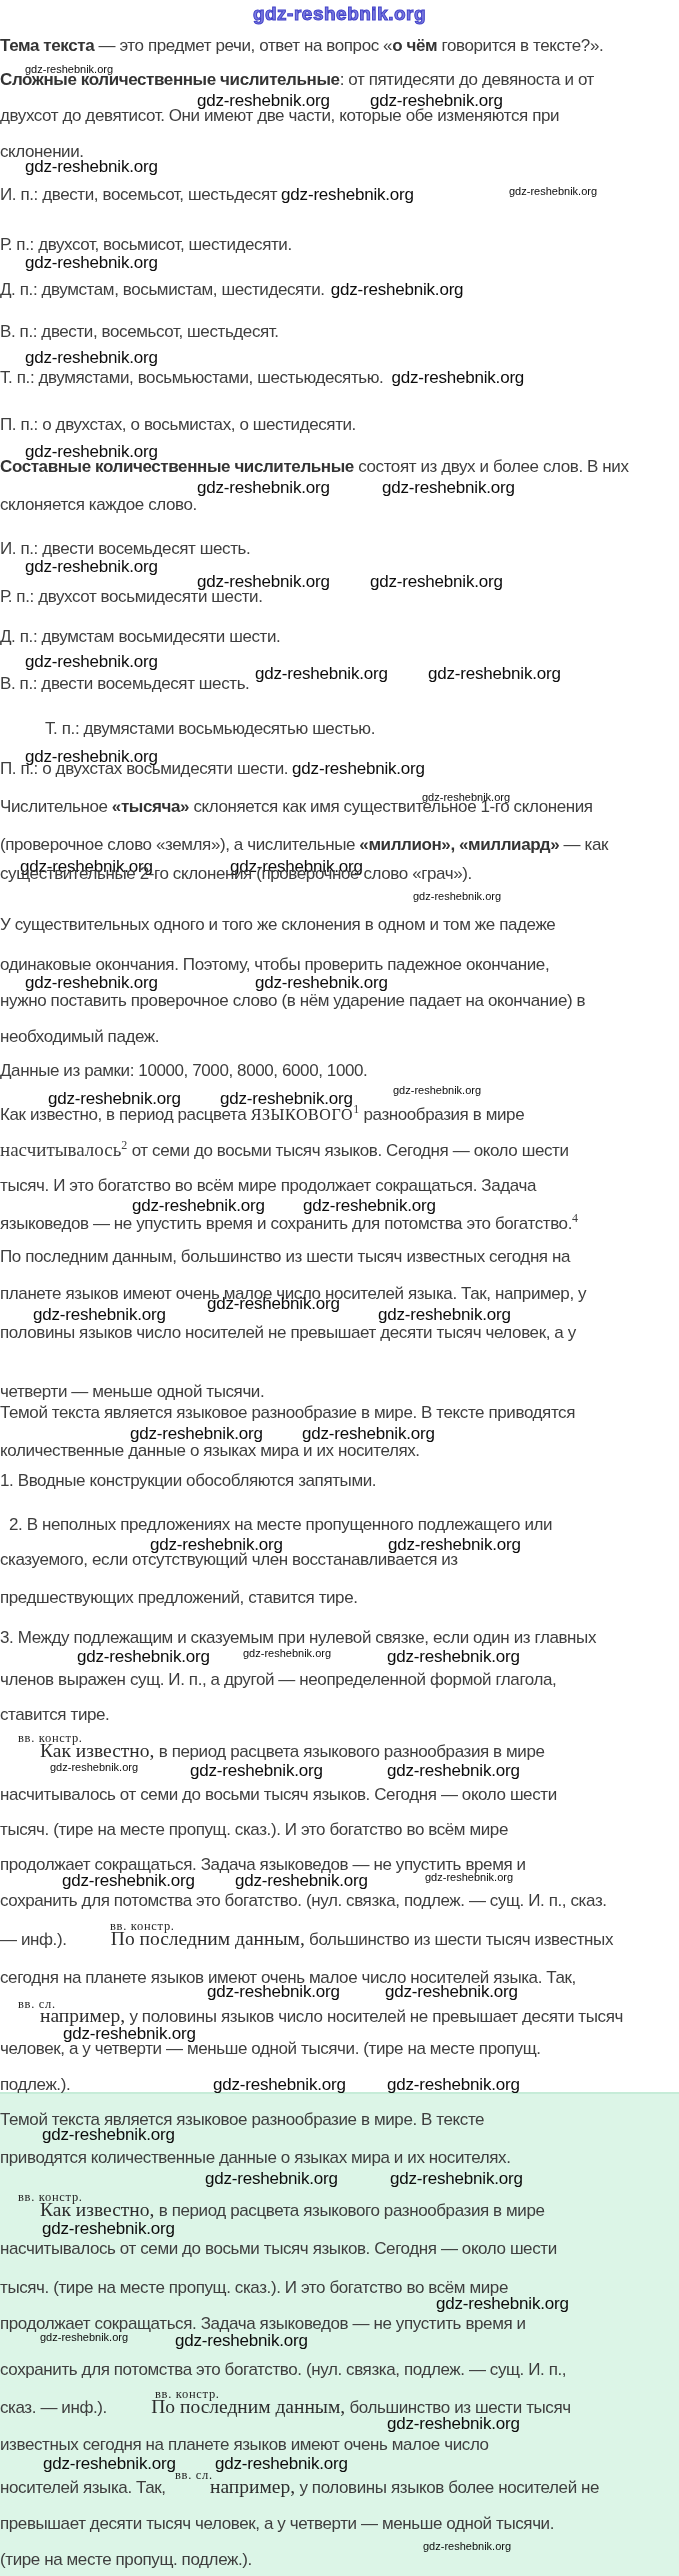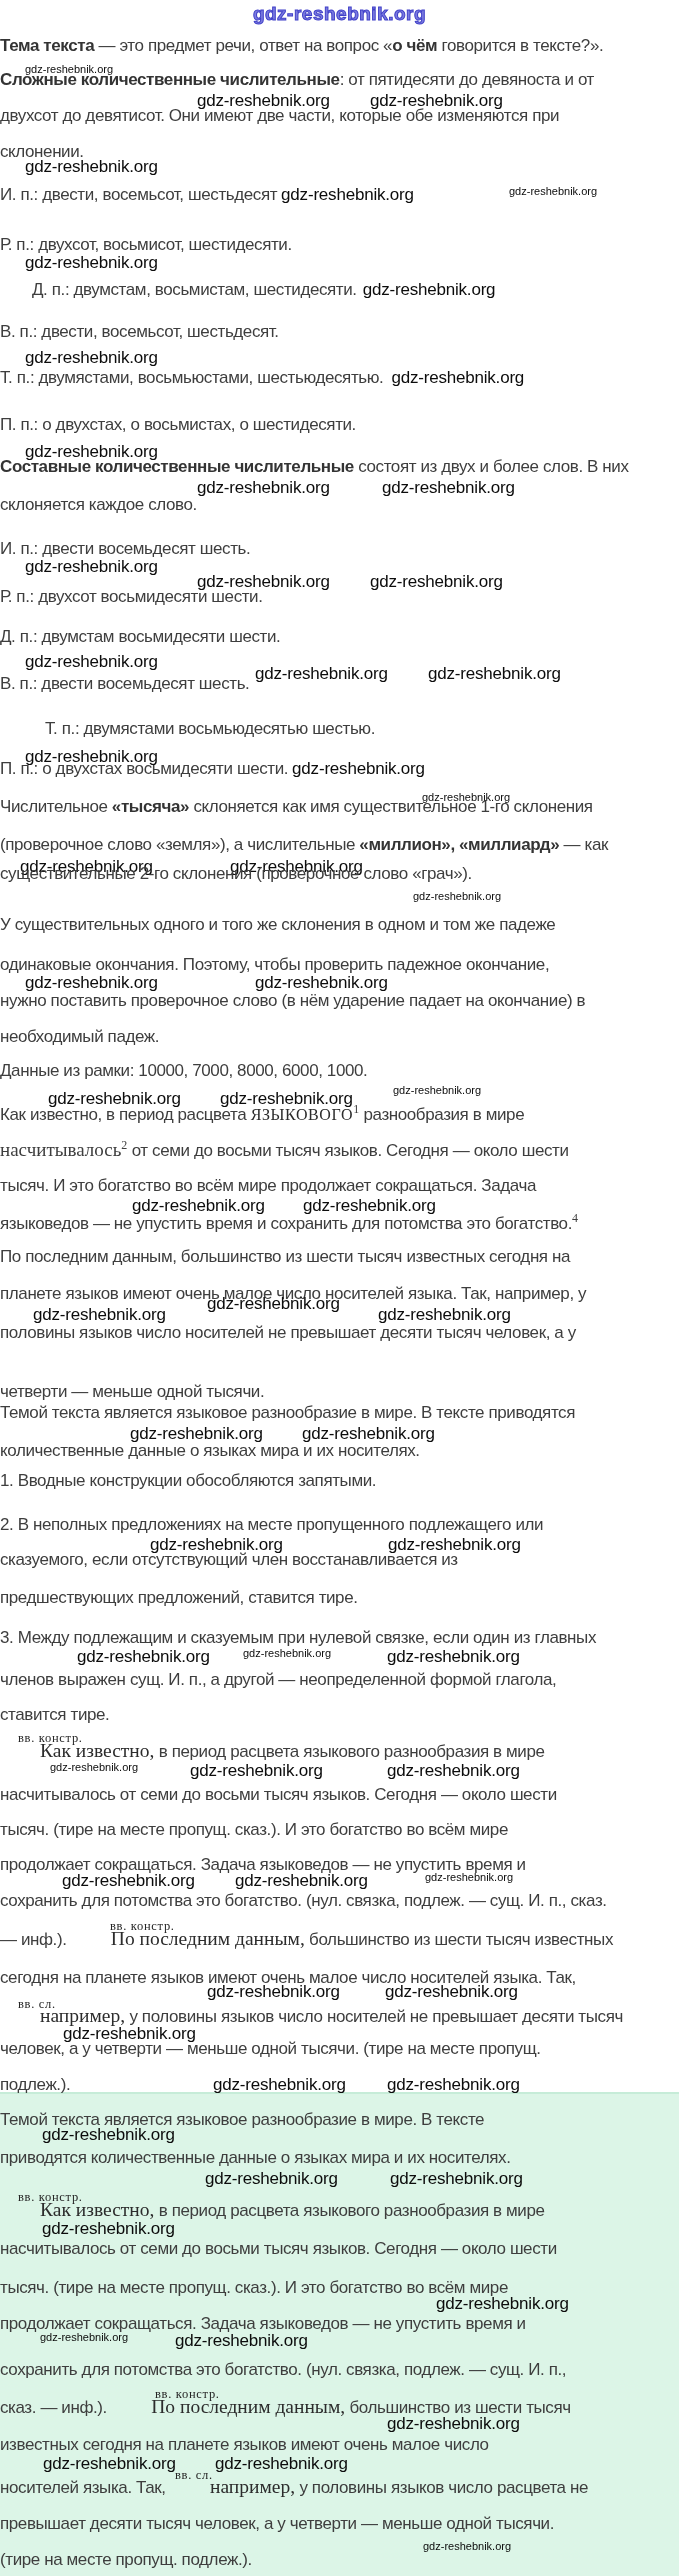--- a/index.html
+++ b/index.html
@@ -34,21 +34,21 @@
     <div class="line" style="top: 91px;">
       <span class="s-wm abs" style="left: 197px;">gdz-reshebnik.org</span>
       <span class="s-wm abs" style="left: 370px;">gdz-reshebnik.org</span>
     </div>
     <div class="line" style="top: 106px;"><span class="s-r">двухсот до девятисот. Они имеют две части, которые обе изменяются при</span></div>
     <div class="line" style="top: 142px;"><span class="s-r">склонении.</span></div>
     <div class="line" style="top: 157px; left: 25px;"><span class="s-wm">gdz-reshebnik.org</span></div>
     <div class="line" style="top: 185px;"><span class="s-r">И. п.: двести, восемьсот, шестьдесят</span><span class="s-wm" style="margin-left: 4px;">gdz-reshebnik.org</span><span class="s-wms abs" style="left: 509px;">gdz-reshebnik.org</span></div>
     <div class="line" style="top: 235px;"><span class="s-r">Р. п.: двухсот, восьмисот, шестидесяти.</span></div>
     <div class="line" style="top: 253px; left: 25px;"><span class="s-wm">gdz-reshebnik.org</span></div>
-    <div class="line" style="top: 280px; margin-left: 32px;"><span class="s-r">Д. п.: двумстам, восьмистам, шестидесяти.</span><span class="s-wm" style="margin-left: 6px;">gdz-reshebnik.org</span></div>
+    <div class="line" style="top: 280px;"><span class="s-r">Д. п.: двумстам, восьмистам, шестидесяти.</span><span class="s-wm" style="margin-left: 6px;">gdz-reshebnik.org</span></div>
     <div class="line" style="top: 322px;"><span class="s-r">В. п.: двести, восемьсот, шестьдесят.</span></div>
     <div class="line" style="top: 348px; left: 25px;"><span class="s-wm">gdz-reshebnik.org</span></div>
     <div class="line" style="top: 368px;"><span class="s-r">Т. п.: двумястами, восьмьюстами, шестьюдесятью.</span><span class="s-wm" style="margin-left: 8px;">gdz-reshebnik.org</span></div>
     <div class="line" style="top: 415px;"><span class="s-r">П. п.: о двухстах, о восьмистах, о шестидесяти.</span></div>
     <div class="line" style="top: 442px; left: 25px;"><span class="s-wm">gdz-reshebnik.org</span></div>
     <div class="line" style="top: 457px;"><span class="s-b">Составные количественные числительные</span><span class="s-r"> состоят из двух и более слов. В них</span></div>
     <div class="line" style="top: 478px;">
       <span class="s-wm abs" style="left: 197px;">gdz-reshebnik.org</span>
       <span class="s-wm abs" style="left: 382px;">gdz-reshebnik.org</span>
     </div>
@@ -110,21 +110,21 @@
     </div>
     <div class="line" style="top: 1323px;"><span class="s-r">половины языков число носителей не превышает десяти тысяч человек, а у</span></div>
     <div class="line" style="top: 1366px; margin-top: 16px;"><span class="s-r">четверти — меньше одной тысячи.</span></div>
     <div class="line" style="top: 1403px;"><span class="s-r">Темой текста является языковое разнообразие в мире. В тексте приводятся</span></div>
     <div class="line" style="top: 1424px;">
       <span class="s-wm abs" style="left: 130px;">gdz-reshebnik.org</span>
       <span class="s-wm abs" style="left: 302px;">gdz-reshebnik.org</span>
     </div>
     <div class="line" style="top: 1441px;"><span class="s-r">количественные данные о языках мира и их носителях.</span></div>
     <div class="line" style="top: 1471px;"><span class="s-r">1. Вводные конструкции обособляются запятыми.</span></div>
-    <div class="line" style="top: 1515px;"><span class="s-r">2. В неполных предложениях на месте пропущенного подлежащего или</span></div>
+    <div class="line" style="top: 1515px; margin-left: 9px;"><span class="s-r">2. В неполных предложениях на месте пропущенного подлежащего или</span></div>
     <div class="line" style="top: 1535px;">
       <span class="s-wm abs" style="left: 150px;">gdz-reshebnik.org</span>
       <span class="s-wm abs" style="left: 388px;">gdz-reshebnik.org</span>
     </div>
     <div class="line" style="top: 1550px;"><span class="s-r">сказуемого, если отсутствующий член восстанавливается из</span></div>
     <div class="line" style="top: 1588px;"><span class="s-r">предшествующих предложений, ставится тире.</span></div>
     <div class="line" style="top: 1628px;"><span class="s-r">3. Между подлежащим и сказуемым при нулевой связке, если один из главных</span></div>
     <div class="line" style="top: 1647px;">
       <span class="s-wm abs" style="left: 77px;">gdz-reshebnik.org</span>
       <span class="s-wms abs" style="left: 243px;">gdz-reshebnik.org</span>
@@ -181,18 +181,18 @@
     <div class="line" style="top: 2360px;"><span class="s-r">сохранить для потомства это богатство. (нул. связка, подлеж. — сущ. И. п.,</span></div>
     <div class="line" style="top: 2383px; left: 155px;"><span class="s-ann">вв. констр.</span></div>
     <div class="line" style="top: 2396px;"><span class="s-r">сказ. — инф.). </span><span class="s-serif-lg">По последним данным,</span><span class="s-r"> большинство из шести тысяч</span></div>
     <div class="line" style="top: 2414px; left: 387px;"><span class="s-wm">gdz-reshebnik.org</span></div>
     <div class="line" style="top: 2435px;"><span class="s-r">известных сегодня на планете языков имеют очень малое число</span></div>
     <div class="line" style="top: 2454px;">
       <span class="s-wm abs" style="left: 43px;">gdz-reshebnik.org</span>
       <span class="s-wm abs" style="left: 215px;">gdz-reshebnik.org</span>
     </div>
     <div class="line" style="top: 2464px; left: 175px;"><span class="s-ann">вв. сл.</span></div>
-    <div class="line" style="top: 2476px;"><span class="s-r">носителей языка. Так, </span><span class="s-serif-lg">например,</span><span class="s-r"> у половины языков число расцвета не</span></div>
+    <div class="line" style="top: 2476px;"><span class="s-r">носителей языка. Так, </span><span class="s-serif-lg">например,</span><span class="s-r"> у половины языков более носителей не</span></div>
     <div class="line" style="top: 2514px;"><span class="s-r">превышает десяти тысяч человек, а у четверти — меньше одной тысячи.</span></div>
     <div class="line" style="top: 2535px; left: 423px;"><span class="s-wms">gdz-reshebnik.org</span></div>
     <div class="line" style="top: 2550px;"><span class="s-r">(тире на месте пропущ. подлеж.).</span></div>
   </div>
 
 
 </body></html>

